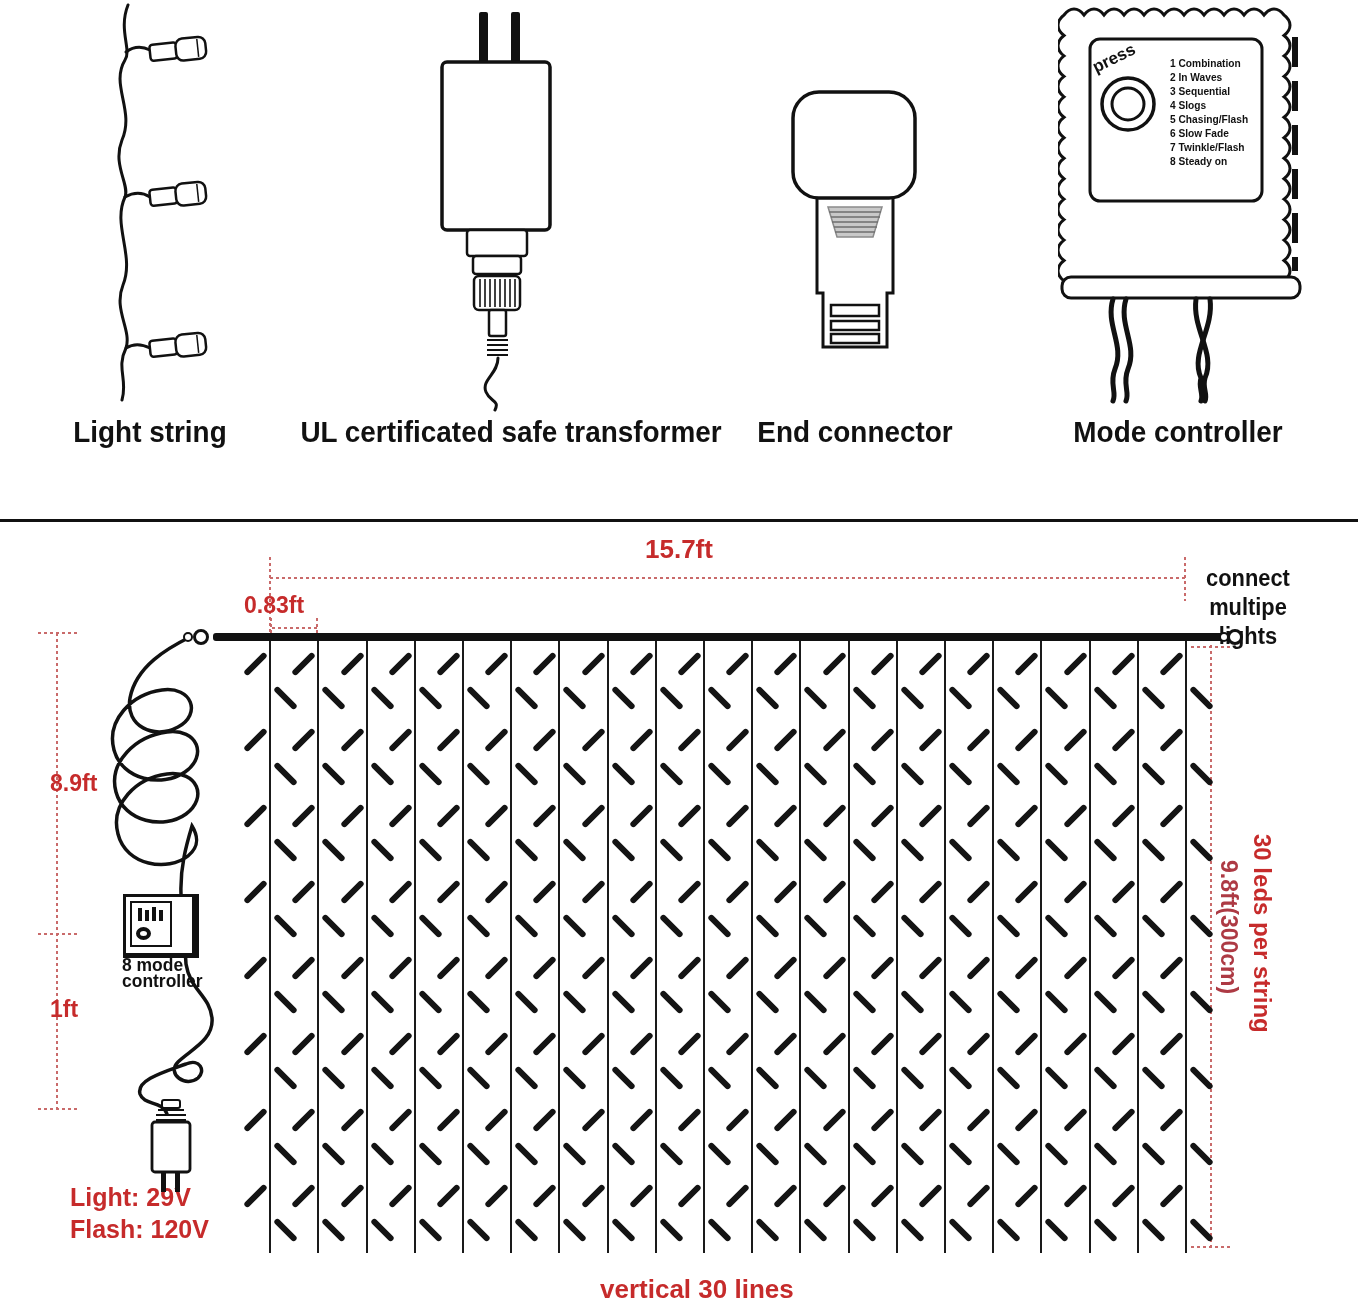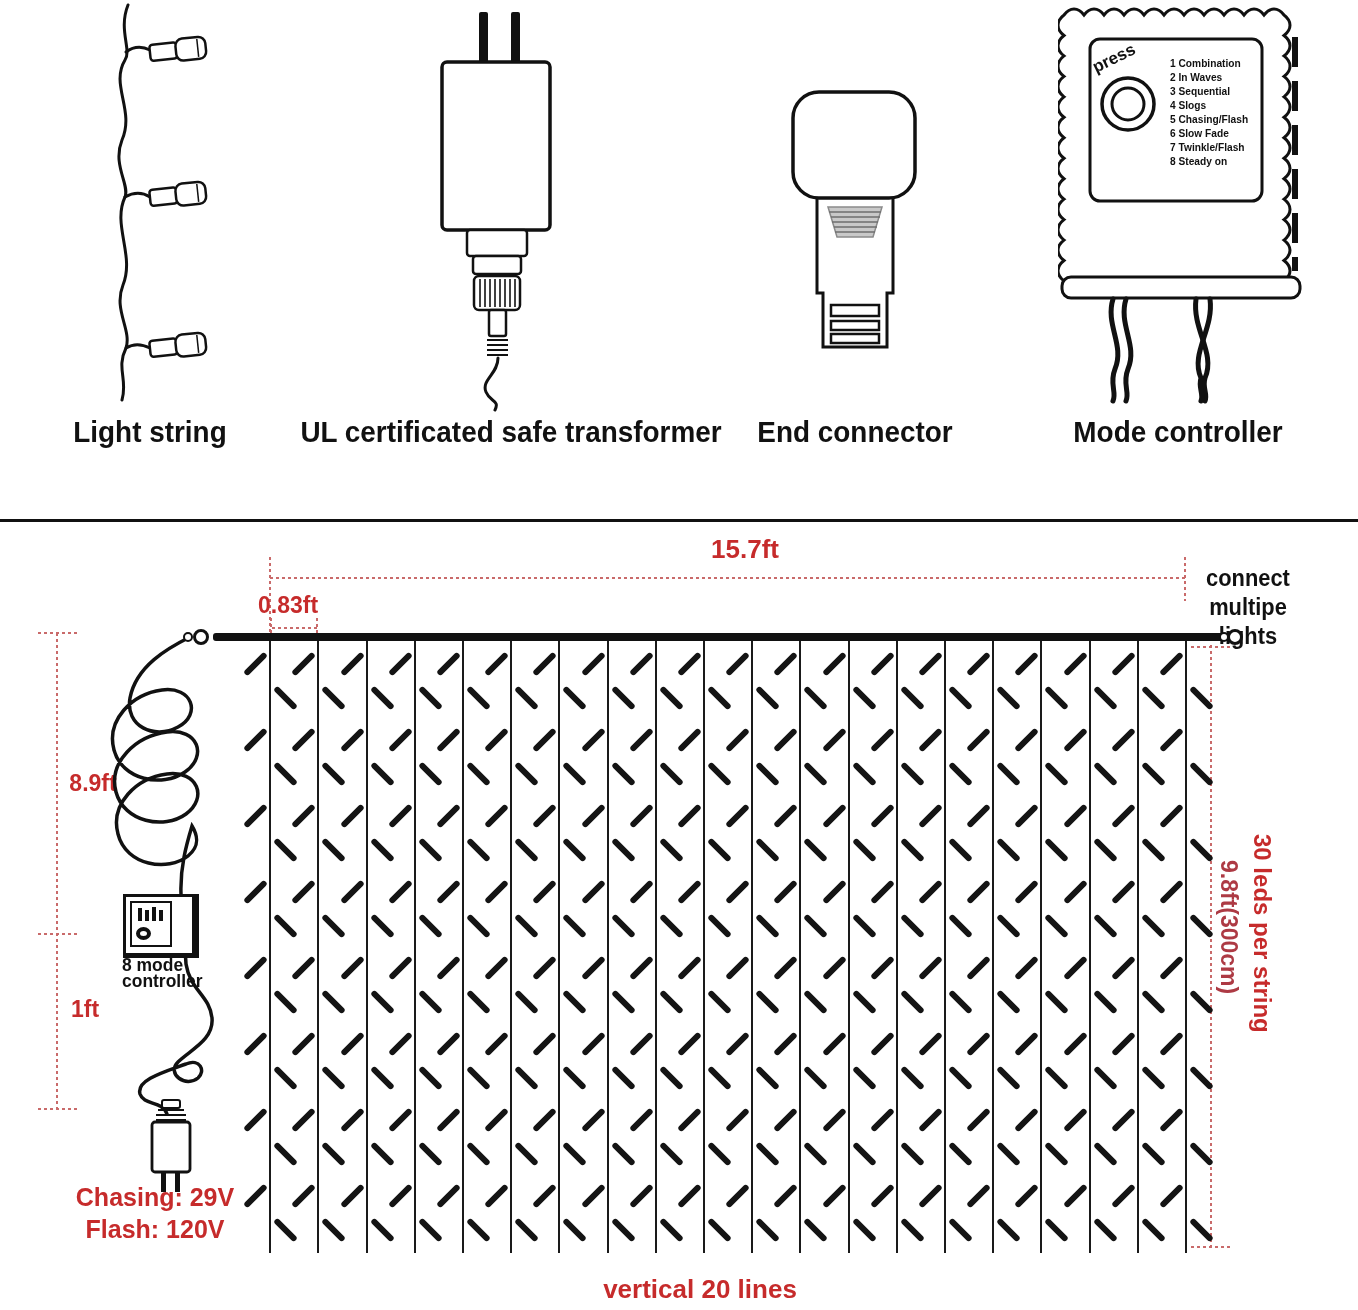--- a/index.html
+++ b/index.html
@@ -6,21 +6,21 @@
   .canvas{
     position:relative;width:1358px;height:1310px;background:#ffffff;overflow:hidden;
     font-family:"Liberation Sans","DejaVu Sans",sans-serif;color:#1a1a1a;
   }
   .abs{position:absolute;}
   .part-label{
     position:absolute;top:415px;height:36px;text-align:center;
     font-size:30px;font-weight:bold;color:#111;transform:scaleX(0.93);
     white-space:nowrap;
   }
-  .red-label{position:absolute;color:#c62b2b;font-weight:bold;text-align:center;white-space:nowrap;}
+  .red-label{position:absolute;color:#c62b2b;font-weight:bold;white-space:nowrap;}
   .dash-h{position:absolute;height:2px;background:repeating-linear-gradient(90deg,#c96a6a 0 3px,transparent 3px 6px);}
   .dash-v{position:absolute;width:2px;background:repeating-linear-gradient(180deg,#c96a6a 0 3px,transparent 3px 6px);}
   .sep{position:absolute;left:0;top:519px;width:1358px;height:3px;background:#111;}
   .bar{position:absolute;left:213px;top:633px;width:1012px;height:8px;background:#111;border-radius:3px;z-index:2;}
   .ring{position:absolute;background:#fff;border:3px solid #111;border-radius:50%;z-index:3;box-sizing:border-box;}
   .string-line{position:absolute;width:2px;background:#1a1a1a;z-index:1;}
   .led{position:absolute;width:29px;height:6px;background:#141414;border-radius:3px;z-index:1;}
   .led.a{transform:rotate(-45deg);}
   .led.b{transform:rotate(45deg);}
   .connect-note{
@@ -549,24 +549,24 @@
     <span style="display:block;">controller</span>
   </div>
 
   <div class="dash-v" style="left:56px;top:633px;height:477px;"></div>
   <div class="dash-h" style="left:38px;top:632px;width:42px;"></div>
   <div class="dash-h" style="left:38px;top:933px;width:42px;"></div>
   <div class="dash-h" style="left:38px;top:1108px;width:42px;"></div>
   <div class="red-label" style="left:50px;top:770px;width:86px;font-size:23px;">8.9ft</div>
   <div class="red-label" style="left:50px;top:996px;width:70px;font-size:23px;">1ft</div>
 
-  <div class="red-label" style="left:70px;top:1183px;width:170px;font-size:25px;">Chasing: 29V</div>
+  <div class="red-label" style="left:70px;top:1183px;width:170px;font-size:25px;">Light: 29V</div>
   <div class="red-label" style="left:70px;top:1215px;width:170px;font-size:25px;">Flash: 120V</div>
 
   <div class="dash-v" style="left:1210px;top:645px;height:605px;"></div>
   <div class="dash-h" style="left:1191px;top:646px;width:40px;"></div>
   <div class="dash-h" style="left:1191px;top:1246px;width:40px;"></div>
   <div class="v-text" style="left:1215px;top:860px;font-size:23px;color:#ad3a44;">9.8ft(300cm)</div>
   <div class="v-text" style="left:1248px;top:834px;font-size:24px;color:#c62b2b;">30 leds per string</div>
 
-  <div class="red-label" style="left:600px;top:1274px;width:200px;font-size:26px;">vertical 20 lines</div>
+  <div class="red-label" style="left:600px;top:1274px;width:200px;font-size:26px;">vertical 30 lines</div>
 
 </div>
 
 </body></html>

